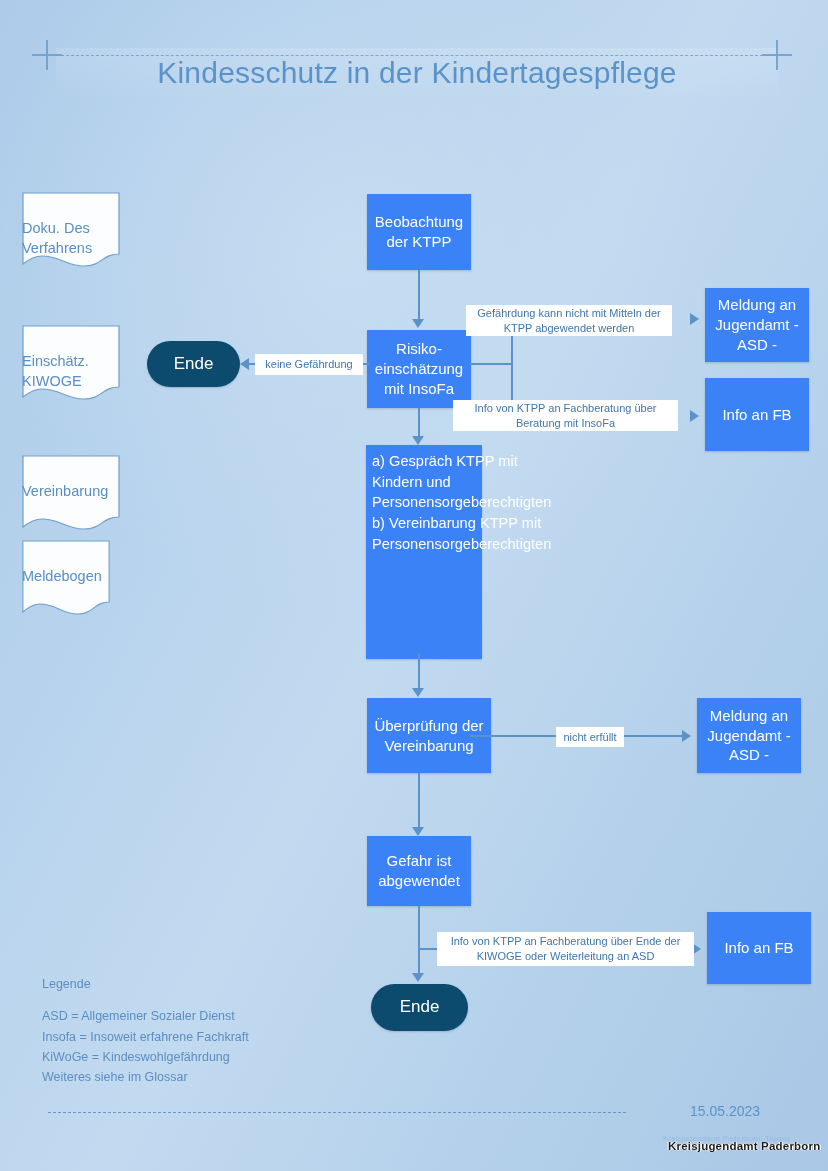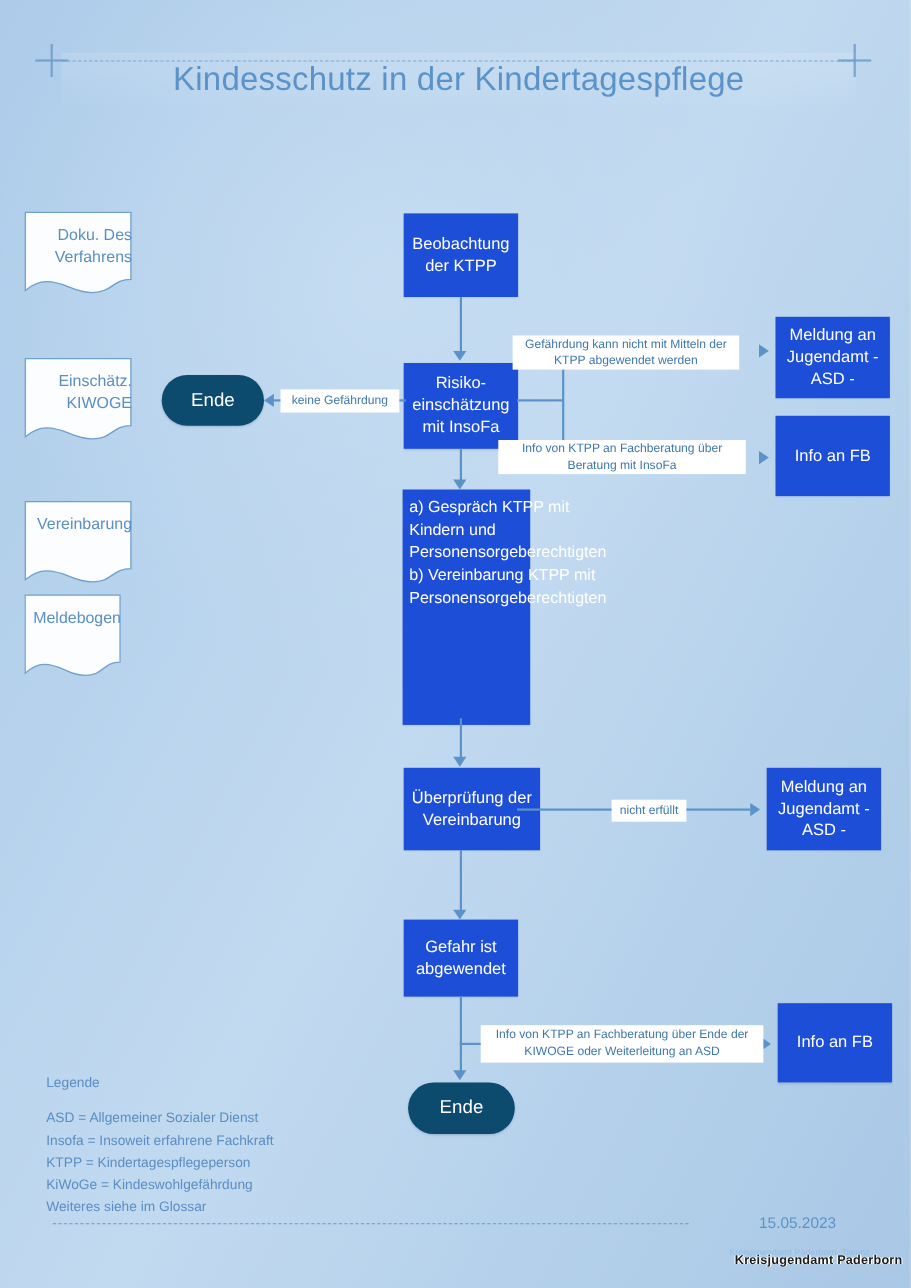--- a/index.html
+++ b/index.html
@@ -20,32 +20,32 @@
   .dashline-top{position:absolute;left:56px;top:55px;width:722px;height:0;
     border-top:1.6px dashed #6f9fcd;opacity:.85;}
   .cross{position:absolute;width:30px;height:30px;}
   .cross:before,.cross:after{content:"";position:absolute;background:#6f9fcd;opacity:.9;}
   .cross:before{left:14px;top:0;width:1.6px;height:30px;}
   .cross:after{left:0;top:14px;width:30px;height:1.6px;}
   #cross-left{left:32px;top:40px;}
   #cross-right{left:762px;top:40px;}
 
   
-  .node{position:absolute;background:#1d4ed8;color:#ffffff;
+  .node{position:absolute;background:#3b82f6;color:#ffffff;
     box-shadow:0 1px 2px rgba(40,80,120,.25);
     display:flex;align-items:center;justify-content:center;text-align:center;
     font-size:15px;line-height:1.32;}
   .node.term{border-radius:28px;background:#0c4a6e;font-size:17px;}
   .node.left-align{align-items:flex-start;justify-content:flex-start;text-align:left;
     padding:6px 4px 0 6px;font-size:14.6px;line-height:1.42;}
 
   
   .doc{position:absolute;}
   .doc svg{position:absolute;inset:0;width:100%;height:100%;}
-  .doc .doc-label{position:absolute;left:0;right:0;top:12px;text-align:right;
+  .doc .doc-label{position:absolute;left:0;right:0;top:26px;text-align:left;
     color:#5b8ec2;font-size:14.5px;line-height:1.4;}
 
   
   .ln{position:absolute;background:#5b93c8;}
   .lnv{width:1.6px;}
   .lnh{height:1.6px;}
   .arrow{position:absolute;width:0;height:0;}
   .arrow.down{border-left:6px solid transparent;border-right:6px solid transparent;border-top:9px solid #5b93c8;}
   .arrow.right{border-top:6px solid transparent;border-bottom:6px solid transparent;border-left:9px solid #5b93c8;}
   .arrow.left{border-top:6px solid transparent;border-bottom:6px solid transparent;border-right:9px solid #5b93c8;}
@@ -165,21 +165,20 @@
   <div class="elabel" style="left:453px;top:400px;width:219px;height:27px;">Info von KTPP an Fachberatung über Beratung mit InsoFa</div>
 
   <div class="elabel small" style="left:556px;top:727px;width:62px;height:16px;">nicht erfüllt</div>
 
   <div class="elabel" style="left:437px;top:932px;width:251px;height:30px;">Info von KTPP an Fachberatung über Ende der KIWOGE oder Weiterleitung an ASD</div>
 
   <div class="legend">
     <div class="lg-title">Legende</div>
     <div>ASD = Allgemeiner Sozialer Dienst</div>
     <div>Insofa = Insoweit erfahrene Fachkraft</div>
-    <div>KTPP = Kindertagespflegeperson</div>
     <div>KiWoGe = Kindeswohlgefährdung</div>
     <div>Weiteres siehe im Glossar</div>
   </div>
 
   <div class="dashline-bottom"></div>
   <div class="date">15.05.2023</div>
   <div class="foot-ghost">Kreisjugendamt Paderborn_Tiwanz</div>
   <div class="foot-logo">Kreisjugendamt Paderborn</div>
 
 </div>

